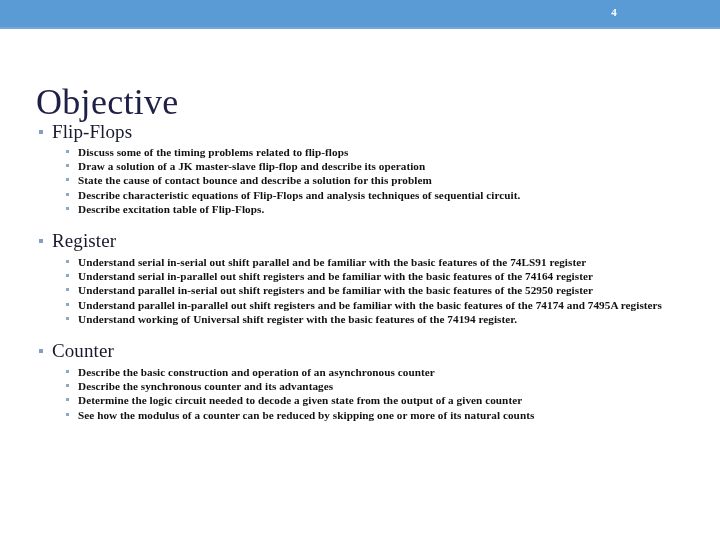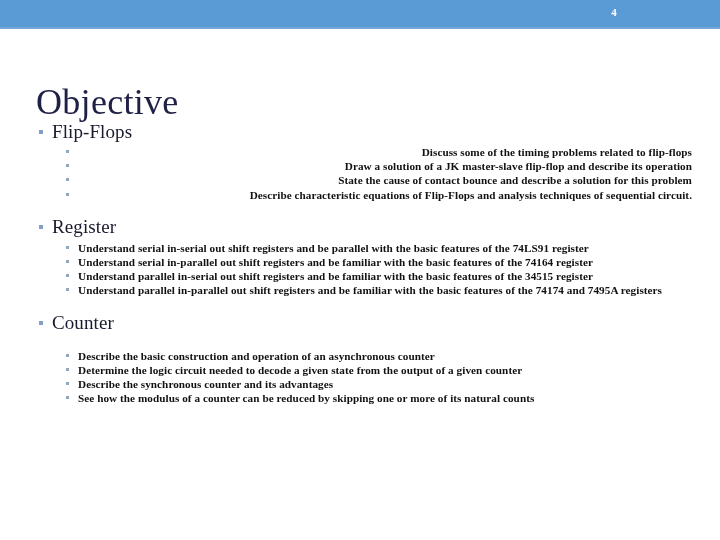--- a/index.html
+++ b/index.html
@@ -123,26 +123,26 @@
   }
   .subitem.wrap {
     padding-right: 14px;
     text-align: justify;
     text-justify: inter-word;
   }
   .subitem.wrap .txt {
     display: block;
   }
 
-  .sec-flipflops .sublist { margin-top: 1px; text-align: right; }
+  .sec-flipflops .sublist { margin-top: 1px; }
   .sec-register { margin-top: 13px; }
   .sec-register .sublist { margin-top: 2px; }
   .sec-register .subitem { margin-bottom: 0px; }
   .sec-counter { margin-top: 13px; }
-  .sec-counter .sublist { margin-top: 14px; }
+  .sec-counter .sublist { margin-top: 2px; }
 </style>
 </head>
 <body>
 
 <div class="slide">
 
   <div class="header-bar"></div>
   <div class="header-bar-edge"></div>
   <div class="page-number">4</div>
 
@@ -165,65 +165,73 @@
           <span class="txt">Draw a solution of a JK master-slave flip-flop and describe its operation</span>
         </li>
         <li class="subitem">
           <span class="bullet-sq"></span>
           <span class="txt">State the cause of contact bounce and describe a solution for this problem</span>
         </li>
         <li class="subitem">
           <span class="bullet-sq"></span>
           <span class="txt">Describe characteristic equations of Flip-Flops and analysis techniques of sequential circuit.</span>
         </li>
+        <li class="subitem">
+          <span class="bullet-sq"></span>
+          <span class="txt">Describe excitation table of Flip-Flops.</span>
+        </li>
       </ul>
     </div>
 
     <div class="section sec-register">
       <div class="section-head">
         <span class="bullet-sq"></span>
         <span>Register</span>
       </div>
       <ul class="sublist">
         <li class="subitem wrap">
           <span class="bullet-sq"></span>
-          <span class="txt">Understand serial in-serial out shift registers and be parallel with the basic features of the 74LS91 register</span>
+          <span class="txt">Understand serial in-serial out shift parallel and be familiar with the basic features of the 74LS91 register</span>
         </li>
         <li class="subitem wrap">
           <span class="bullet-sq"></span>
           <span class="txt">Understand serial in-parallel out shift registers and be familiar with the basic features of the 74164 register</span>
         </li>
         <li class="subitem wrap">
           <span class="bullet-sq"></span>
-          <span class="txt">Understand parallel in-serial out shift registers and be familiar with the basic features of the 34515 register</span>
+          <span class="txt">Understand parallel in-serial out shift registers and be familiar with the basic features of the 52950 register</span>
         </li>
         <li class="subitem wrap">
           <span class="bullet-sq"></span>
           <span class="txt">Understand parallel in-parallel out shift registers and be familiar with the basic features of the 74174 and 7495A registers</span>
+        </li>
+        <li class="subitem">
+          <span class="bullet-sq"></span>
+          <span class="txt">Understand working of Universal shift register with the basic features of the 74194 register.</span>
         </li>
       </ul>
     </div>
 
     <div class="section sec-counter">
       <div class="section-head">
         <span class="bullet-sq"></span>
         <span>Counter</span>
       </div>
       <ul class="sublist">
         <li class="subitem">
           <span class="bullet-sq"></span>
           <span class="txt">Describe the basic construction and operation of an asynchronous counter</span>
         </li>
         <li class="subitem">
           <span class="bullet-sq"></span>
+          <span class="txt">Describe the synchronous counter and its advantages</span>
+        </li>
+        <li class="subitem">
+          <span class="bullet-sq"></span>
           <span class="txt">Determine the logic circuit needed to decode a given state from the output of a given counter</span>
-        </li>
-        <li class="subitem">
-          <span class="bullet-sq"></span>
-          <span class="txt">Describe the synchronous counter and its advantages</span>
         </li>
         <li class="subitem">
           <span class="bullet-sq"></span>
           <span class="txt">See how the modulus of a counter can be reduced by skipping one or more of its natural counts</span>
         </li>
       </ul>
     </div>
 
   </div>
 </div>

